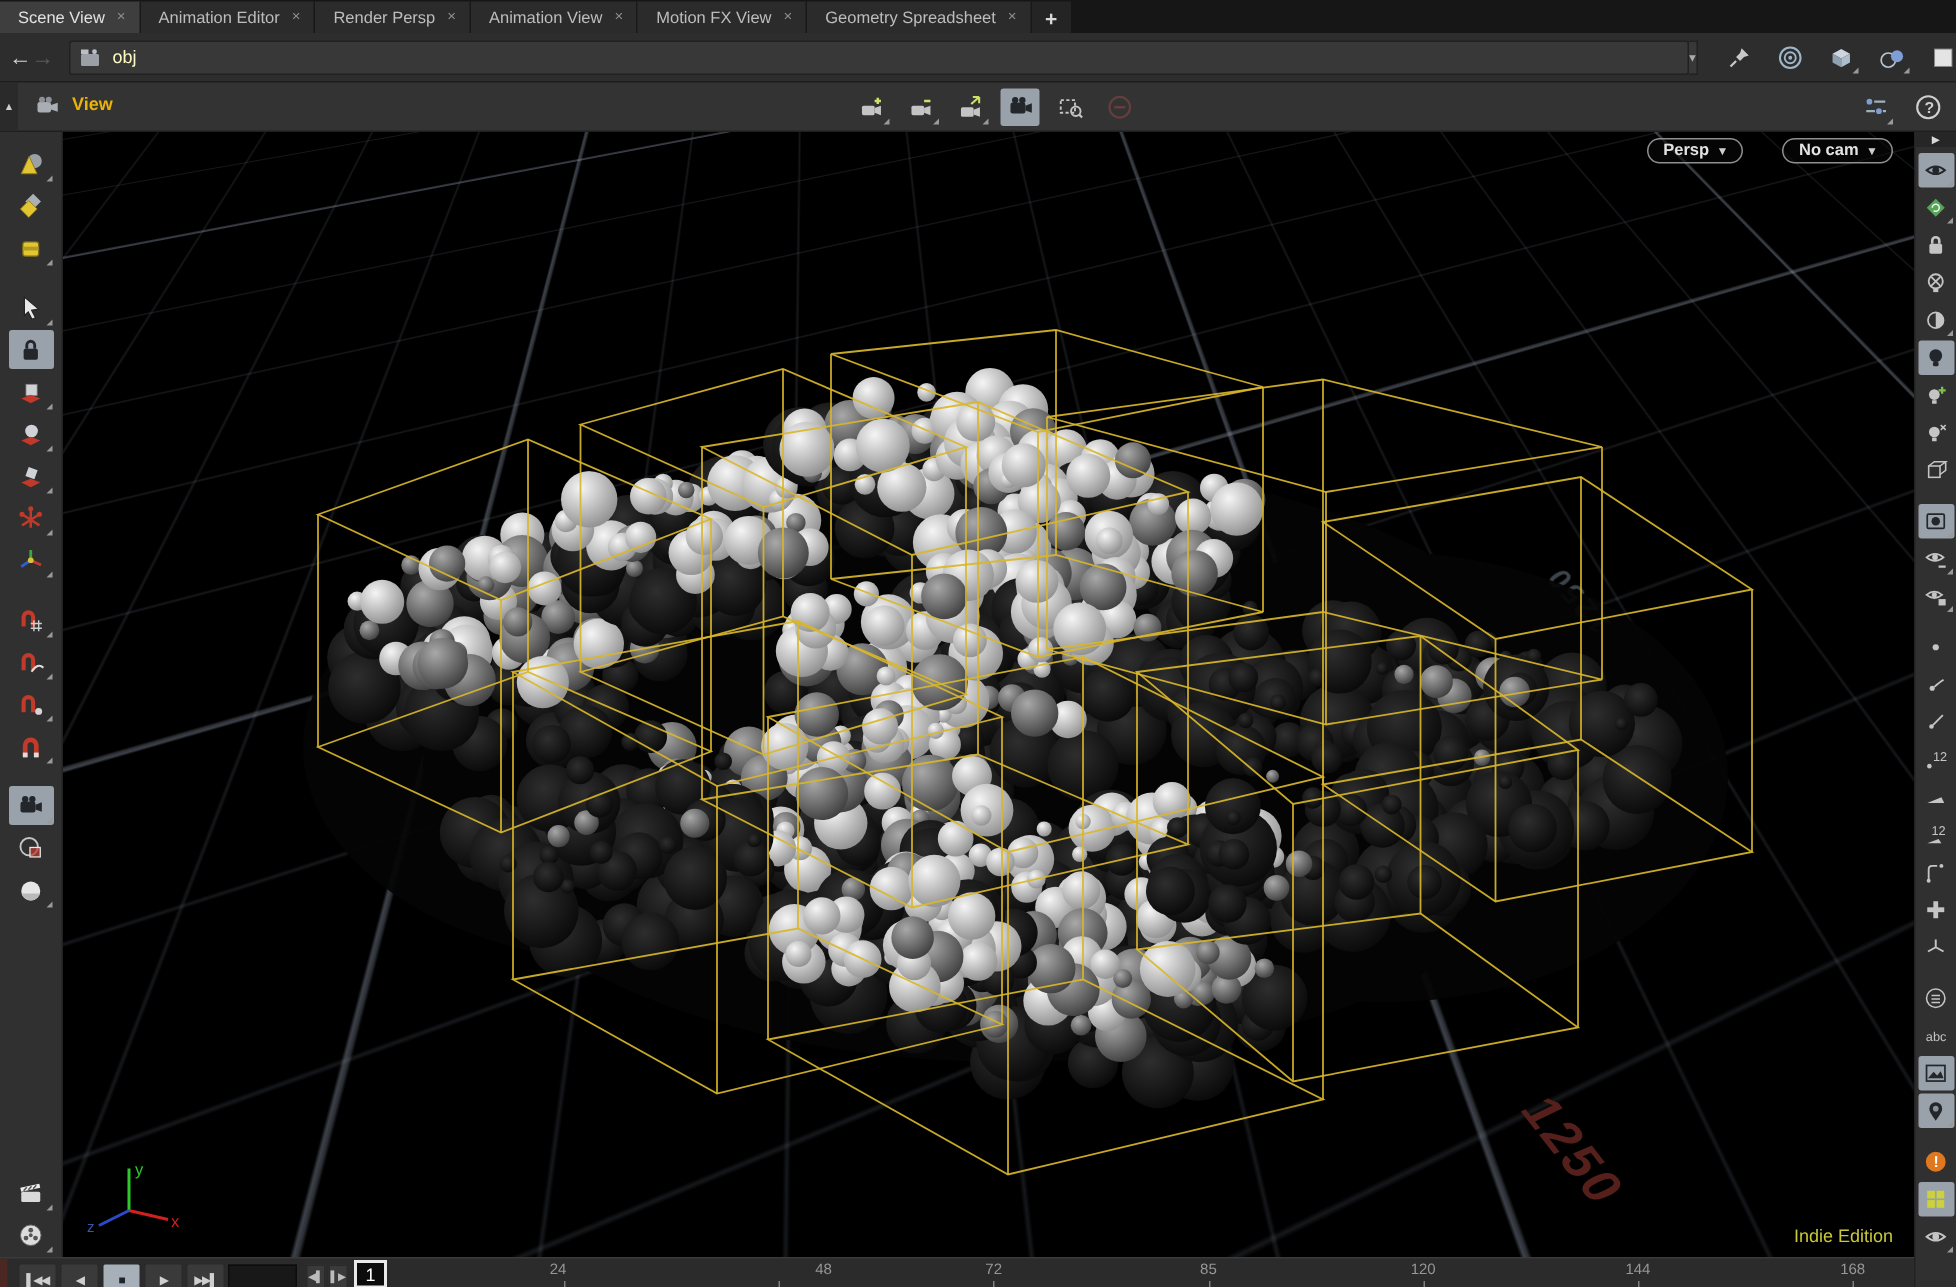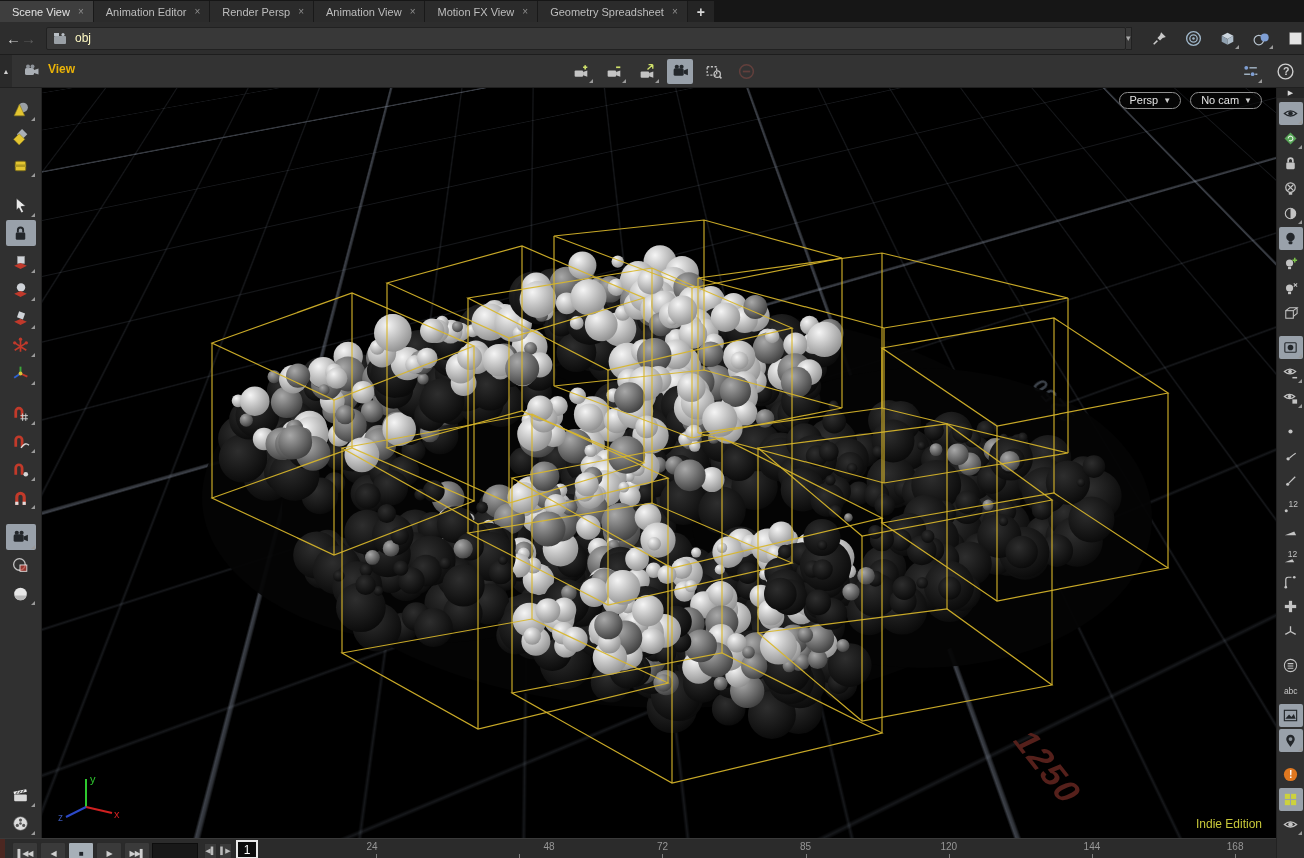--- a/index.html
+++ b/index.html
@@ -50,21 +50,21 @@
   .grid-plane { position:absolute; left:-90%; top:-130%; width:300%; height:320%;
     background-image:
       repeating-linear-gradient(90deg, rgba(150,160,178,0.30) 0 1.6px, transparent 1.6px 300px),
       repeating-linear-gradient(0deg,  rgba(150,160,178,0.30) 0 1.6px, transparent 1.6px 300px),
       repeating-linear-gradient(90deg, rgba(130,140,158,0.17) 0 1px, transparent 1px 60px),
       repeating-linear-gradient(0deg,  rgba(130,140,158,0.17) 0 1px, transparent 1px 60px);
     transform: perspective(760px) rotateX(56deg) rotateZ(-19deg);
     transform-origin: 52% 38%;
   }
   #scene { position:absolute; left:0; top:0; }
-  .pills { position:absolute; top:4px; right:14px; display:flex; gap:9px; }
+  .pills { position:absolute; top:4px; right:14px; display:flex; gap:26px;font-weight:bold; }
   .pill { display:flex; align-items:center; gap:5px; padding:1px 9px 2px 10px; border:1px solid #8f8f8f; border-radius:10px; background:rgba(10,10,10,.55); font-size:11px; color:#e3e3e3; }
   .pill .dd { font-size:8px; color:#cfcfcf; }
   .gl { position:absolute; font-weight:bold; letter-spacing:2px; }
   .gl.near { left:964px; top:660px; font-size:34px; color:#55201b; transform:rotate(52deg) skewX(-12deg); }
   .gl.far  { left:985px; top:300px; font-size:20px; color:#3d434b; transform:rotate(-131deg) skewX(-8deg); }
   .status { position:absolute; left:0; bottom:7px; width:100%; text-align:center; font-size:12px; color:#e4e4e4; text-shadow:0 1px 2px #000; }
   .edition { position:absolute; right:14px; bottom:7px; font-size:12px; color:#c8c83a; }
   .axisgiz { position:absolute; left:10px; bottom:14px; }
 
   

